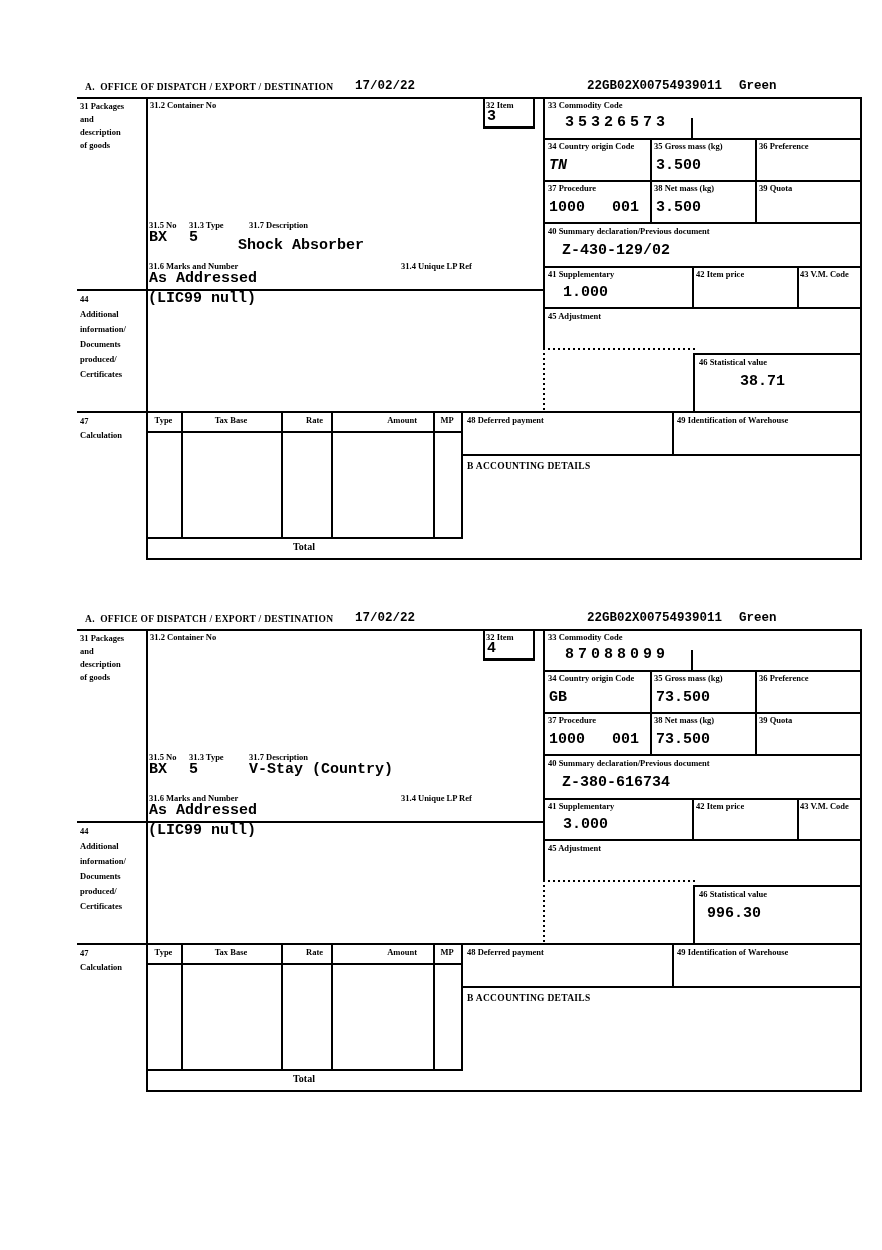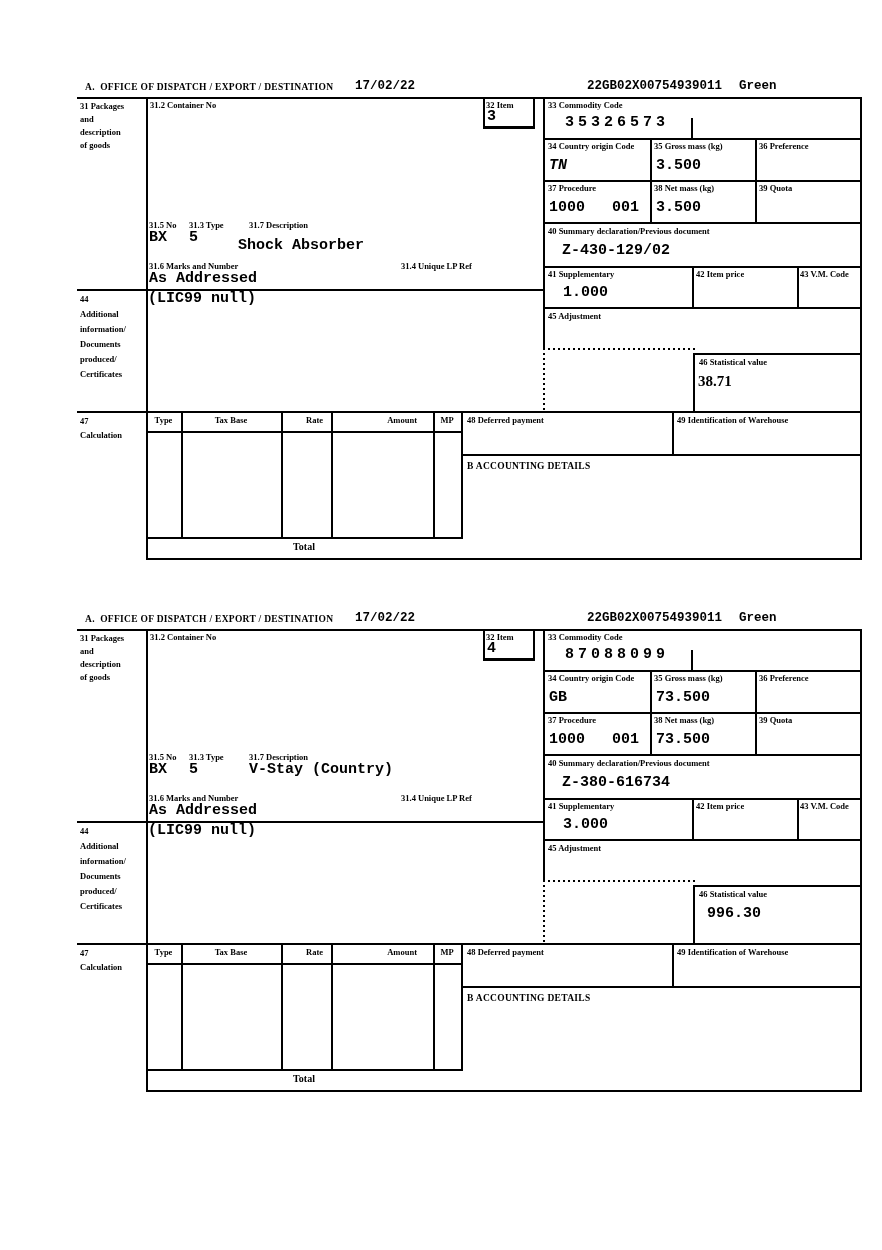--- a/index.html
+++ b/index.html
@@ -118,21 +118,21 @@
 Additional
 information/
 Documents
 produced/
 Certificates</div>
     <div class="val" style="left:148px; top:212px;">(LIC99 null)</div>
 
     <div class="lbl" style="left:548px; top:233px;">45 Adjustment</div>
 
     <div class="lbl" style="left:699px; top:279px;">46 Statistical value</div>
-    <div class="val" style="left:698px; top:295px;font-family:Liberation Serif, serif;">38.71</div>
+    <div class="val" style="left:740px; top:295px;">38.71</div>
 
     <div class="lbl-block" style="left:80px; top:336px; line-height:14px;">47
 Calculation</div>
     <div class="calc-h" style="left:146px; width:35px; text-align:center;">Type</div>
     <div class="calc-h" style="left:181px; width:100px; text-align:center;">Tax Base</div>
     <div class="calc-h" style="left:281px; width:46px; text-align:right; padding-right:4px; box-sizing:border-box;">Rate</div>
     <div class="calc-h" style="left:331px; width:98px; text-align:right; padding-right:12px; box-sizing:border-box;">Amount</div>
     <div class="calc-h" style="left:433px; width:28px; text-align:center;">MP</div>
 
     <div class="lbl" style="left:467px; top:337px;">48 Deferred payment</div>

